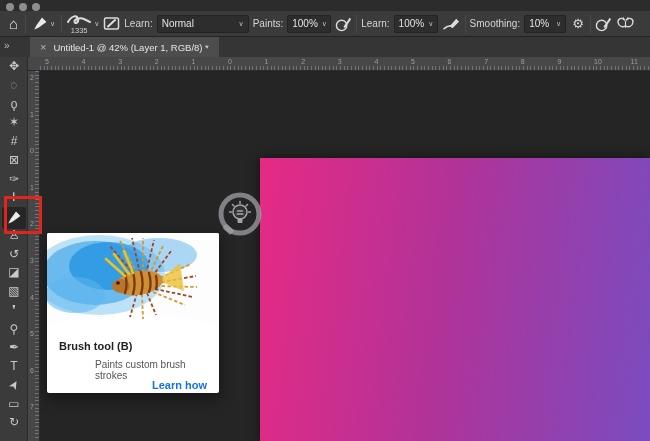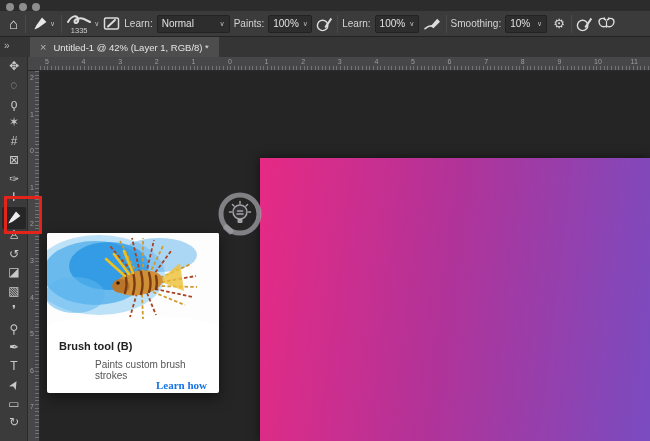--- a/index.html
+++ b/index.html
@@ -20,21 +20,21 @@
   .ob-icon { display:flex; align-items:center; justify-content:center; flex:0 0 auto; }
   .home { font-size:15px; color:#e6e6e6; padding:0 3px; }
   .chev { font-size:7px; color:#bdbdbd; margin-left:2px; }
   .brush-btn { display:flex; align-items:center; padding:0 2px; }
   .preset { display:flex; align-items:center; }
   .preset-col { display:flex; flex-direction:column; align-items:center; line-height:1; }
   .preset-num { font-size:7.5px; color:#cfcfcf; margin-top:1px; }
   .field { height:18px; background:#2d2d2d; border:1px solid #222; border-radius:2px;
            display:flex; align-items:center; padding:0 4px; color:#e2e2e2; font-size:10px; flex:0 0 auto; }
   .field .chev { margin-left:auto; padding-left:4px; }
-  .f-mode { width:73px; } .f-val { width:44px; } .f-smooth { width:42px; }
+  .f-mode { width:92px; } .f-val { width:44px; } .f-smooth { width:42px; }
   .gear { font-size:13px; color:#d8d8d8; padding:0 2px; }
   .ob-label { flex:0 0 auto; }
 
   
   .tabbar { position:absolute; left:0; top:37px; width:650px; height:20px; background:#353535; }
   .tab-overflow { position:absolute; left:4px; top:3px; font-size:10px; color:#b8b8b8; letter-spacing:-1px; }
   .tab { position:absolute; left:30px; top:0; height:20px; background:#4d4d4d; display:flex;
          align-items:center; gap:7px; padding:0 10px; }
   .tab-close { color:#b5b5b5; font-size:11px; line-height:1; }
   .tab-title { color:#e5e5e5; font-size:9.5px; }
@@ -74,21 +74,21 @@
   
   .redbox { position:absolute; left:4px; top:196px; width:38px; height:38px;
             border:3px solid #e3241b; z-index:10; }
 
   
   .tooltip { position:absolute; left:47px; top:233px; width:172px; height:160px; background:#fff;
              border-radius:2px; box-shadow:0 5px 14px rgba(0,0,0,.5); z-index:8; overflow:hidden; }
   .tt-img { width:172px; height:97px; display:block; }
   .tt-title { position:absolute; left:12px; top:107px; font-size:11px; font-weight:bold; color:#222; }
   .tt-desc { position:absolute; left:12px; top:126px; font-size:10px; color:#555;padding-left:36px; }
-  .tt-link { position:absolute; right:12px; top:146px; font-size:11px; font-weight:bold; color:#1473e6; cursor:pointer;font-family:Liberation Serif, serif; }
+  .tt-link { position:absolute; right:12px; top:146px; font-size:11px; font-weight:bold; color:#1473e6; cursor:pointer; }
 </style>
 </head>
 <body>
 
 <div id="app">
 
   <div class="titlebar">
     <div class="windot"></div>
     <div class="windot"></div>
     <div class="windot"></div>

